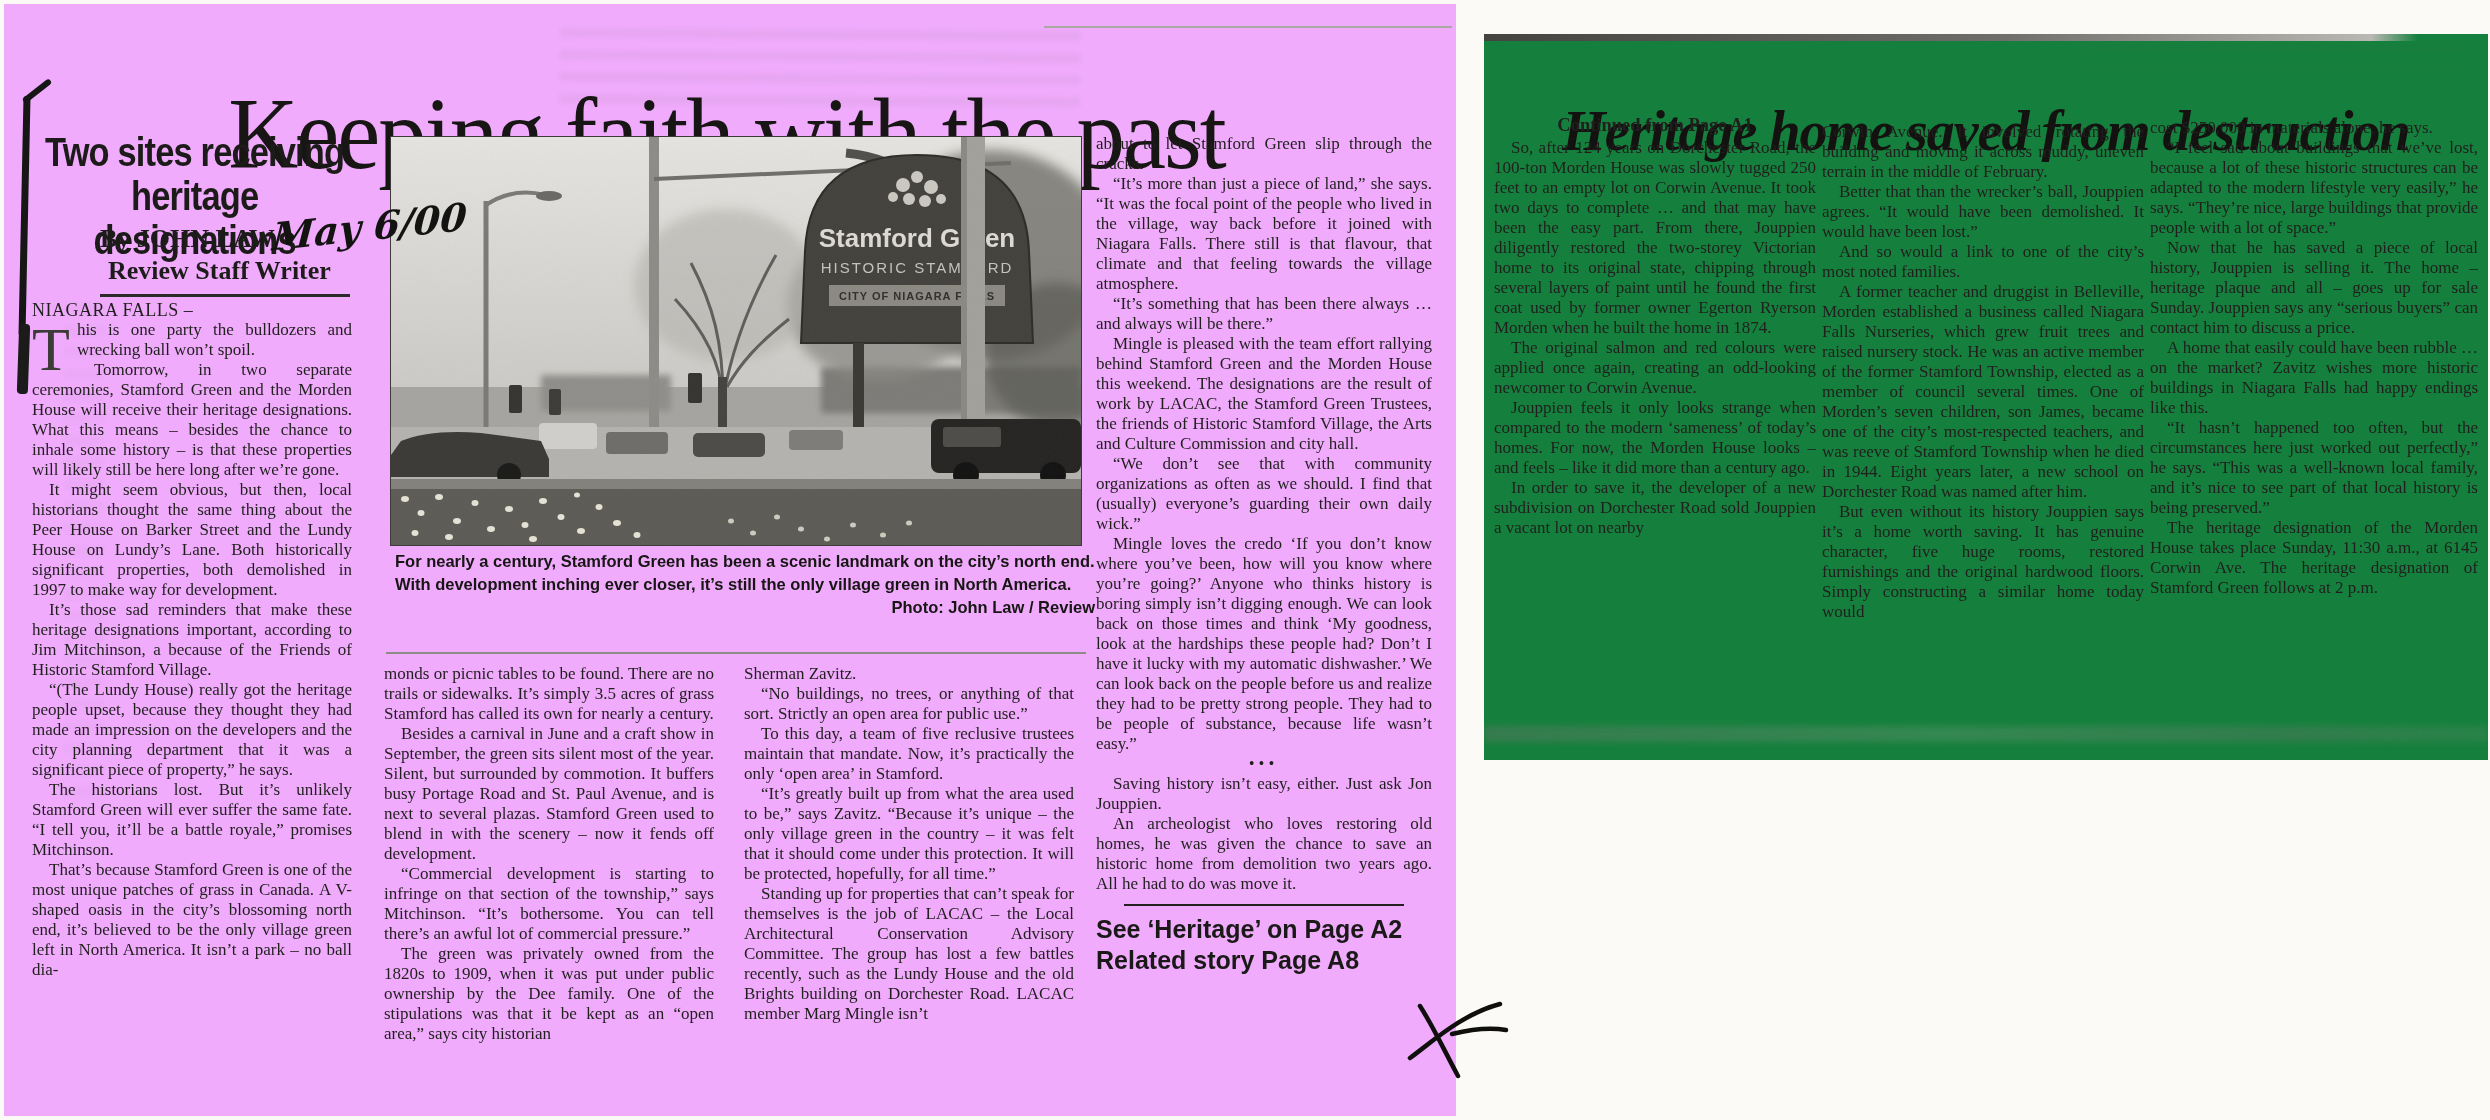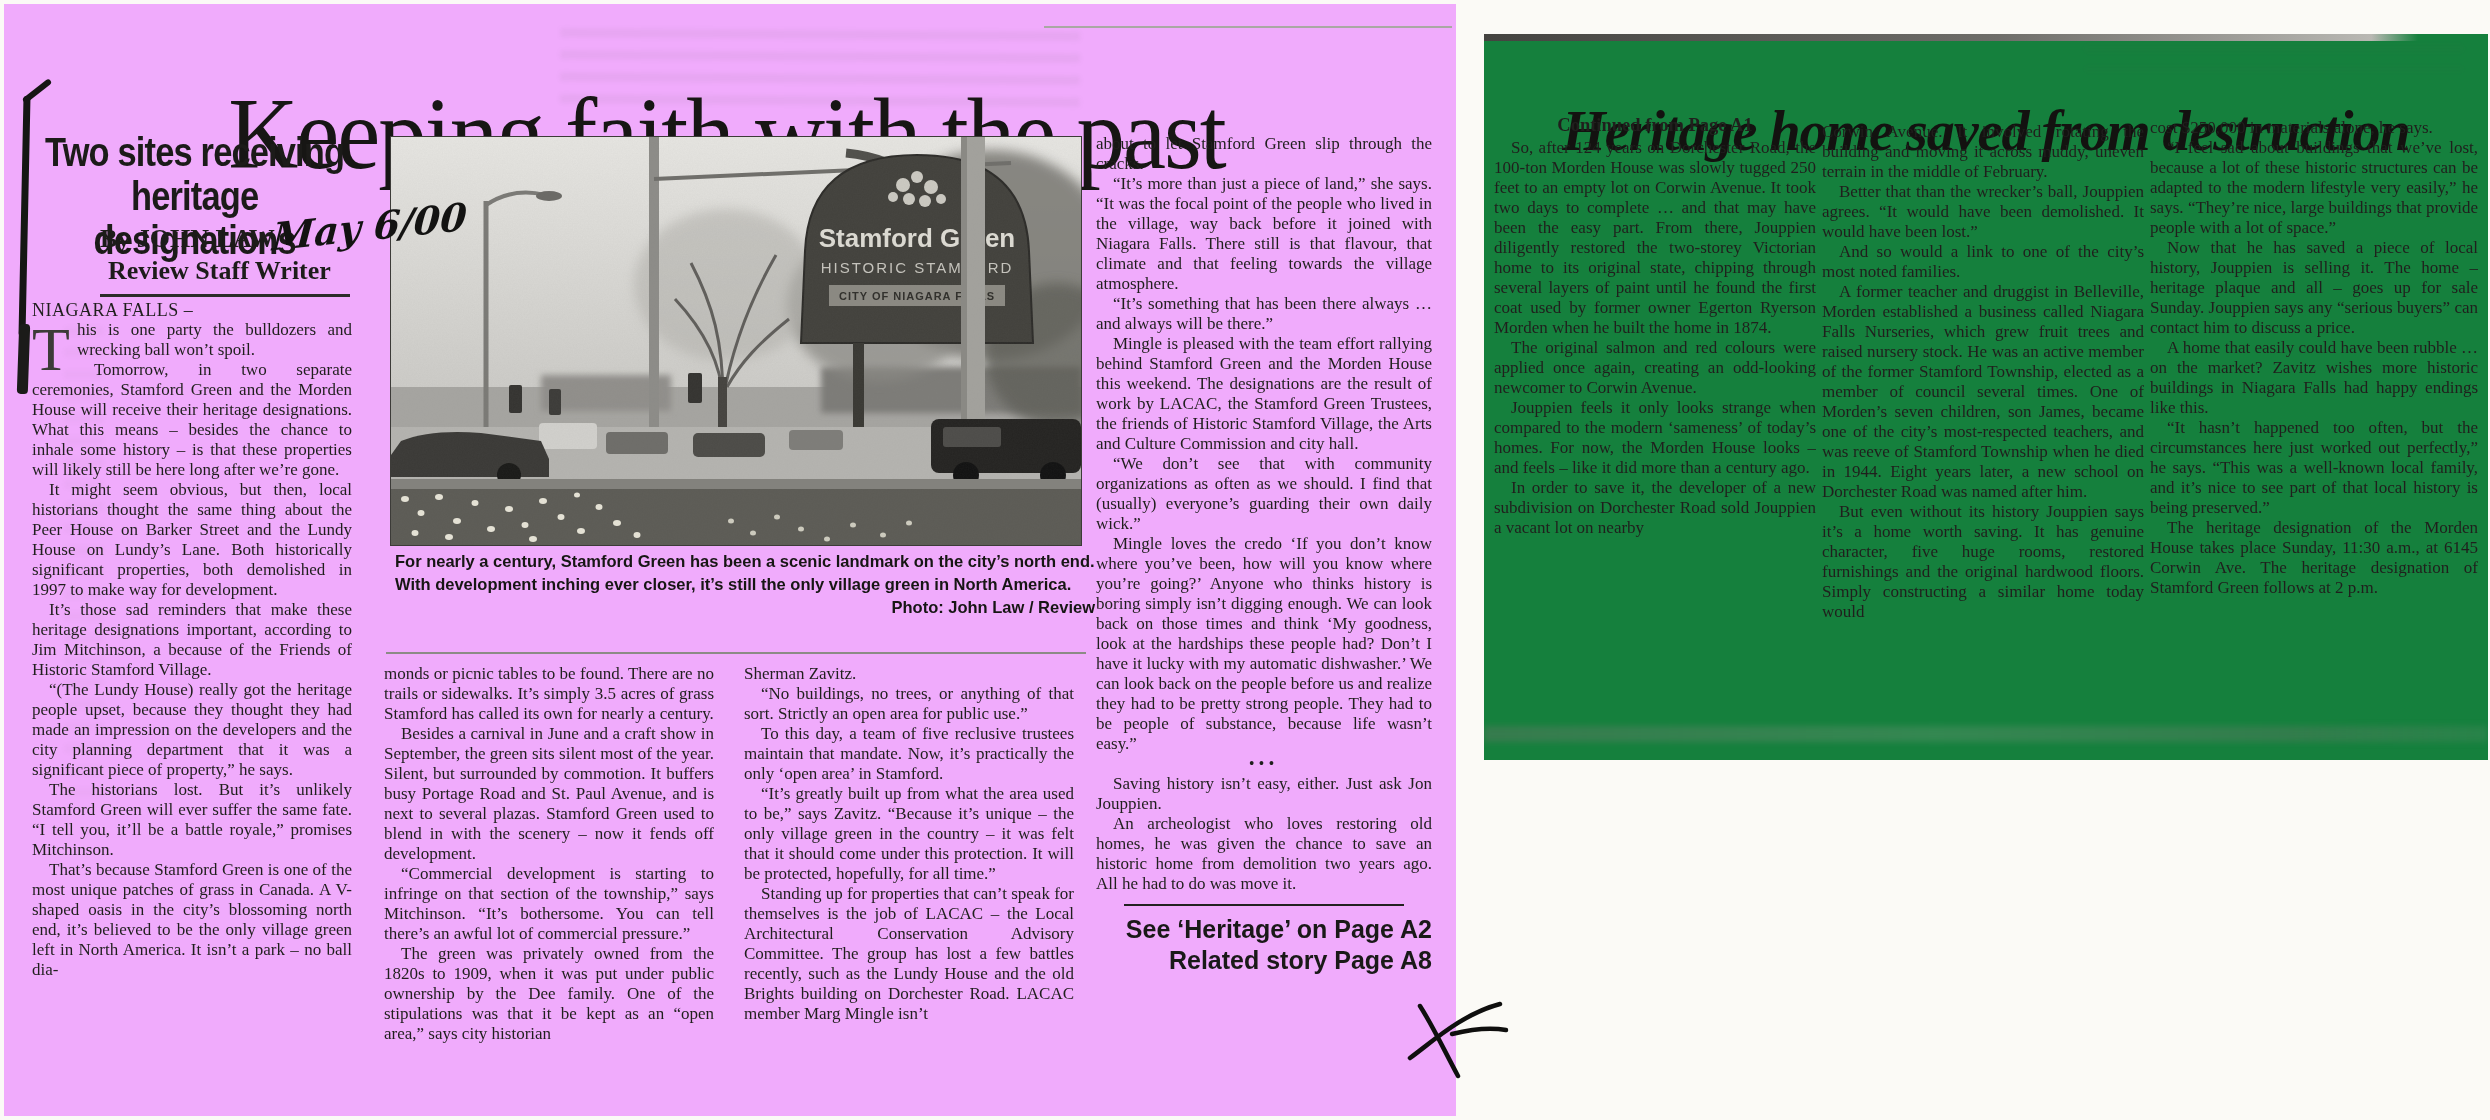--- a/index.html
+++ b/index.html
@@ -64,21 +64,21 @@
   .caption { position:absolute; left:382px; top:546px; width:700px; z-index:2;
     font-family:"Liberation Sans", sans-serif; font-weight:bold;
     font-size:16.5px; line-height:23px; color:#171614; text-align:left;margin-left:9px; }
   .credit { text-align:right; font-weight:bold; }
   .caption-rule { position:absolute; left:382px; top:648px; width:700px; height:2px; background:#8c8b86; z-index:2; }
 
   .divider { text-align:center; font-weight:bold; letter-spacing:5px; font-size:14px; line-height:20px; text-indent:0 !important; }
   .endnote { margin-top:10px; text-indent:0; }
   .endnote-rule { width:280px; height:2px; background:#222120; margin:8px auto 8px; }
   .endnote-text { font-family:"Liberation Sans", sans-serif; font-weight:bold;
-    font-size:25px; line-height:31px; text-align:right; color:#1a1918; }
+    font-size:25px; line-height:31px; text-align:left; color:#1a1918; }
   .xmark { position:absolute; left:1396px; top:992px; z-index:3; }
 
   .headline-right {
     position:absolute; left:30px; top:20px; width:944px;
     font-size:56px; line-height:62px; font-weight:bold; font-style:italic;
     text-align:center; letter-spacing:-1px; color:#131210; z-index:2;
   }
   .continued { font-weight:bold; text-align:center; font-size:18.5px; line-height:22px; margin-bottom:2px; }
   .smudge { position:absolute; left:0; top:692px; width:100%; height:16px; z-index:1;
     background:linear-gradient(90deg, rgba(118,116,110,.35), rgba(165,163,156,.22) 45%, rgba(120,118,112,.3) 80%, rgba(150,148,142,.15));

